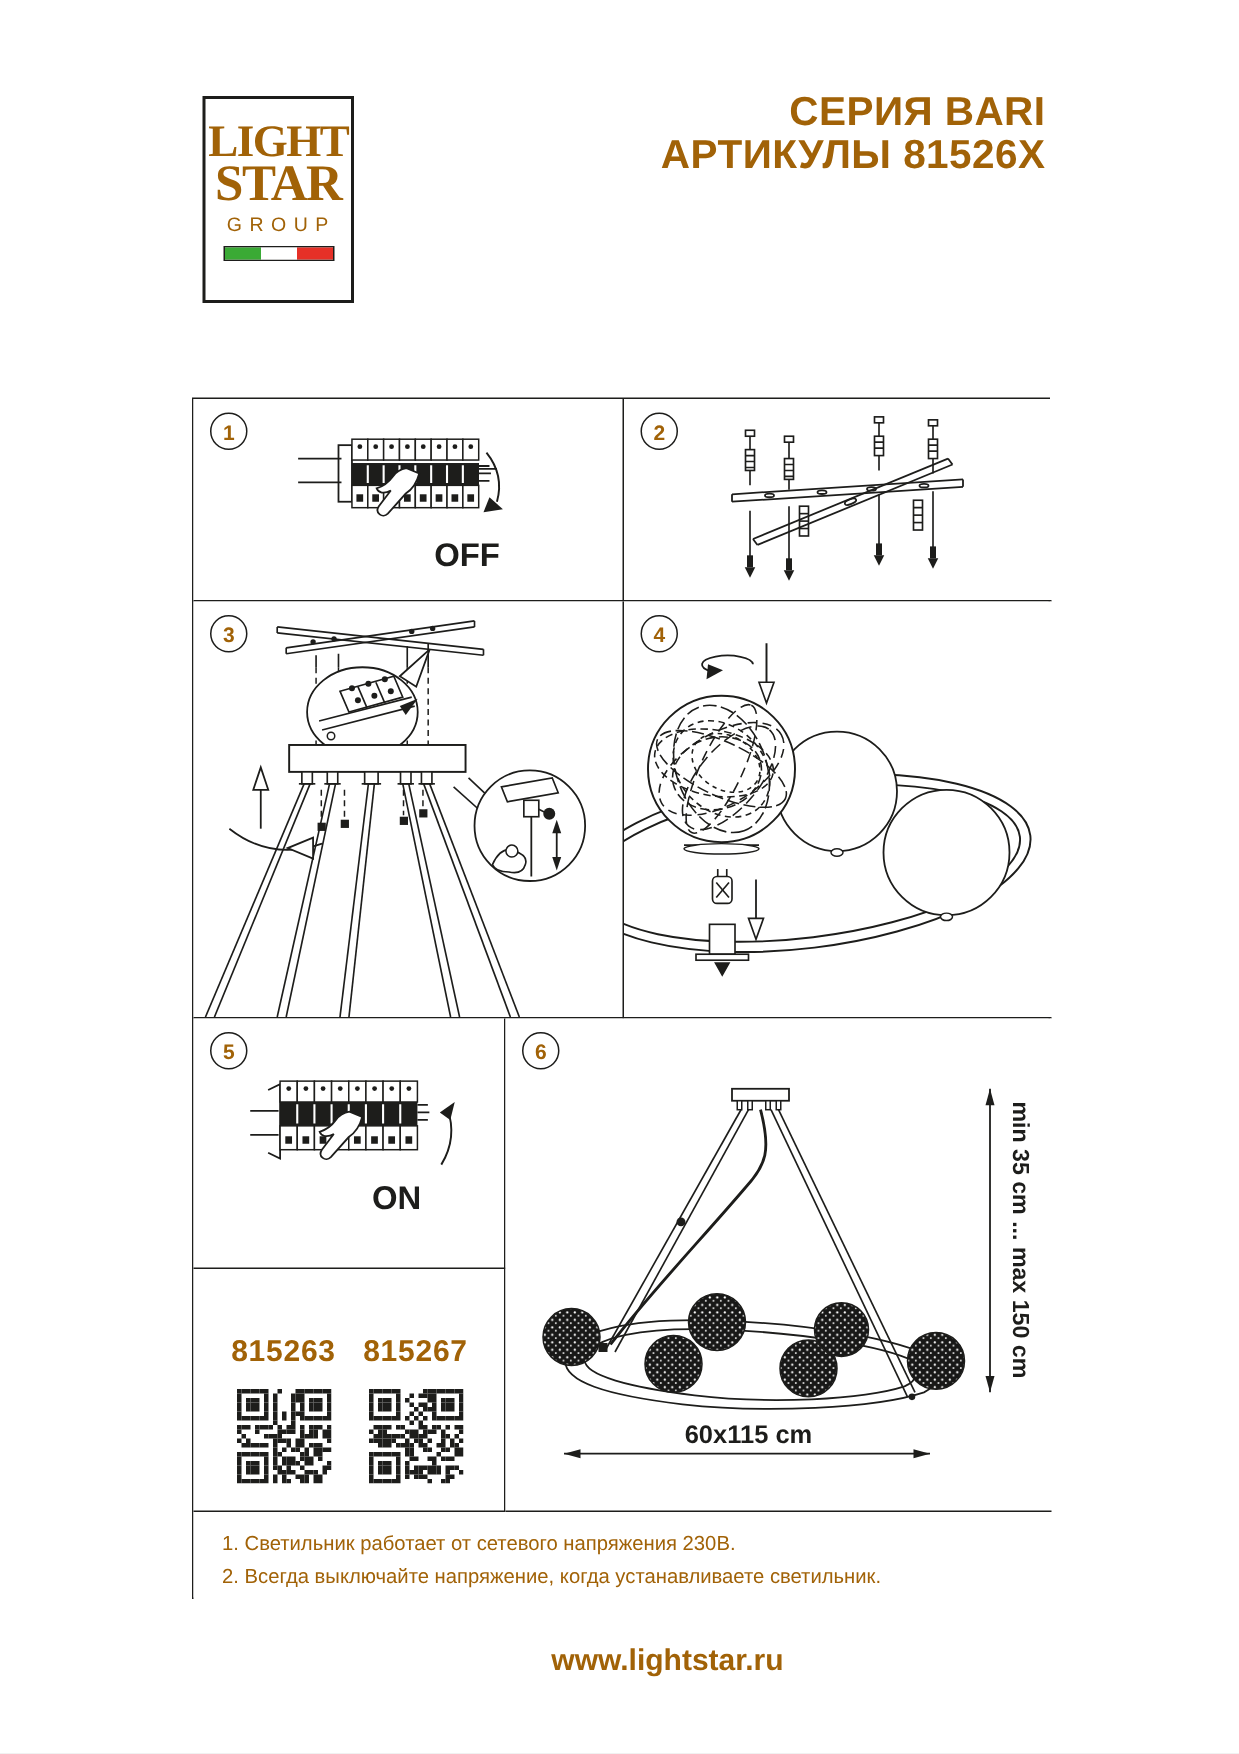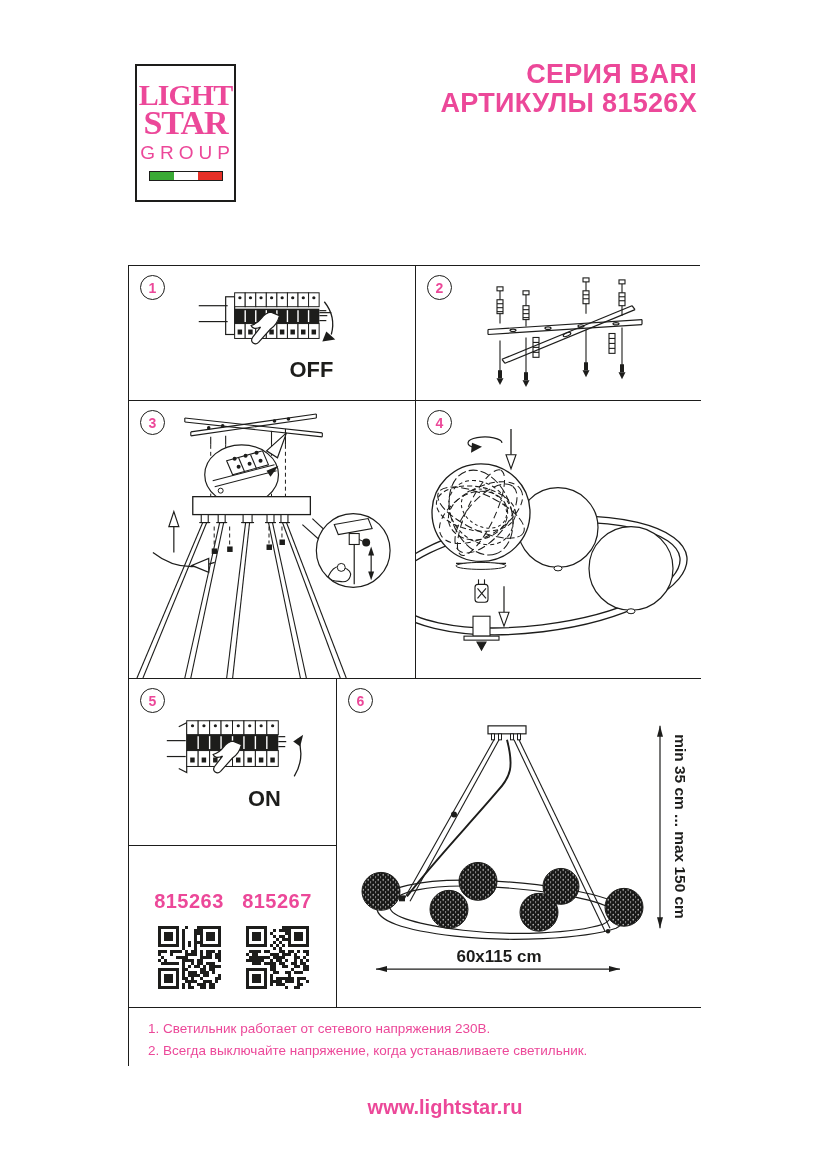--- a/index.html
+++ b/index.html
@@ -1,25 +1,25 @@
 <!DOCTYPE html>
 <html><head>
 <meta charset="utf-8">
 <style>
   html,body{margin:0;padding:0;background:#e8e8e8;}
   .page{position:relative;width:826px;height:1169px;background:#ffffff;margin:0 auto;
-        font-family:"Liberation Sans",sans-serif;color:#ec4899;overflow:hidden;}
+        font-family:"Liberation Sans",sans-serif;color:#a16207;overflow:hidden;}
   
   .logo{position:absolute;left:135px;top:64px;width:101px;height:138px;border:2px solid #1d1d1b;
         box-sizing:border-box;display:flex;flex-direction:column;align-items:center;}
   .logo-light{font-family:"Liberation Serif",serif;font-weight:bold;font-size:30px;line-height:26px;
         letter-spacing:-1px;margin-top:16px;}
   .logo-star{font-family:"Liberation Serif",serif;font-weight:bold;font-size:34px;line-height:29px;
         letter-spacing:-1px;}
-  .logo-group{font-size:19px;letter-spacing:5px;margin-top:5px;text-indent:4px;}
+  .logo-group{font-size:13px;letter-spacing:5px;margin-top:5px;text-indent:4px;}
   .flag{width:72px;height:8px;border:1.5px solid #1d1d1b;display:flex;margin-top:7px;box-sizing:content-box;}
   .flag div{flex:1;height:100%;}
   .flag .g{background:#3aaa35;} .flag .w{background:#ffffff;} .flag .r{background:#e63027;}
   .title-block{position:absolute;left:250px;top:60px;width:447px;text-align:right;}
   .title-line{font-weight:bold;font-size:27px;line-height:29px;letter-spacing:.3px;}
   .instr{margin-top:26px;}
   .instr .title-line{font-size:22px;line-height:28px;letter-spacing:1.2px;}
   
   .grid{position:absolute;left:128px;top:265px;width:572px;height:801px;
         border:1.5px solid #1d1d1b;box-sizing:border-box;}

